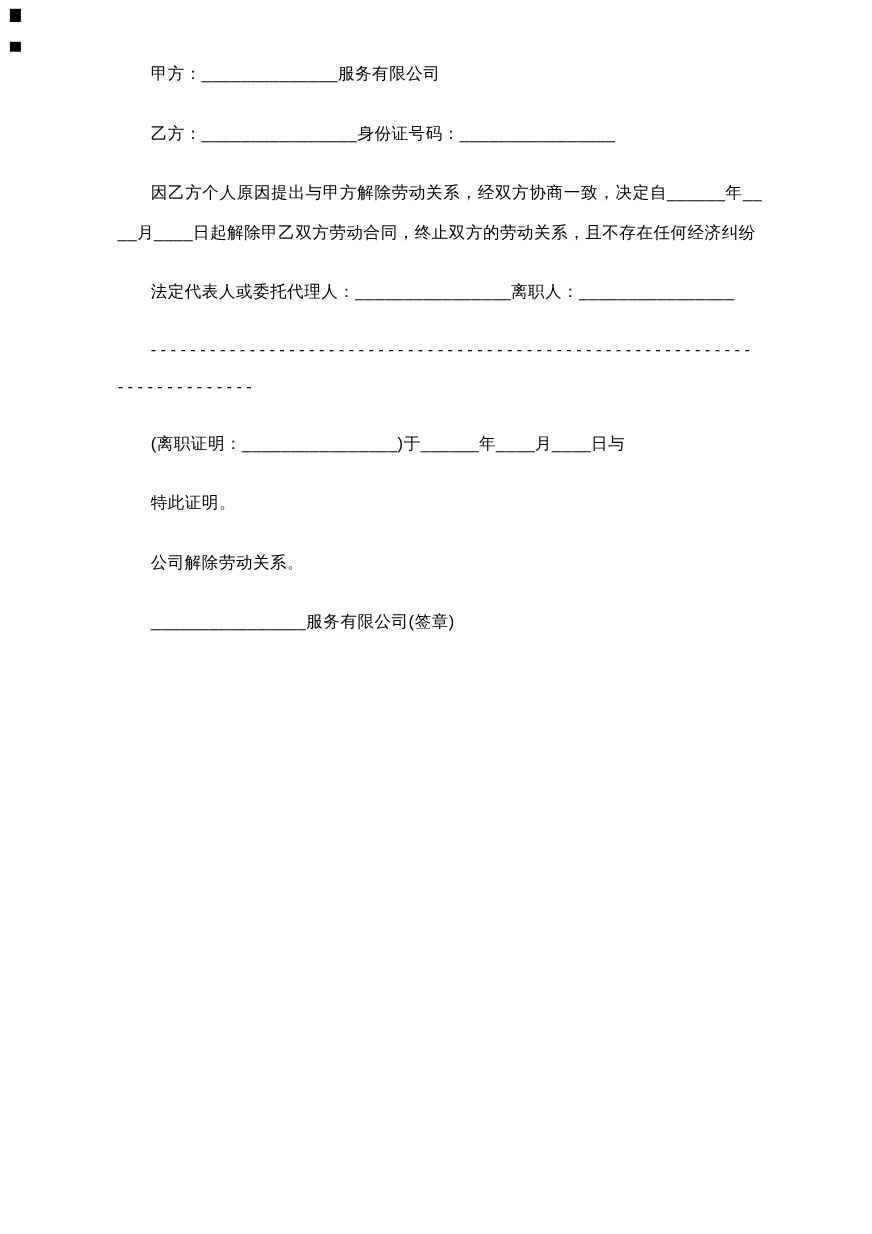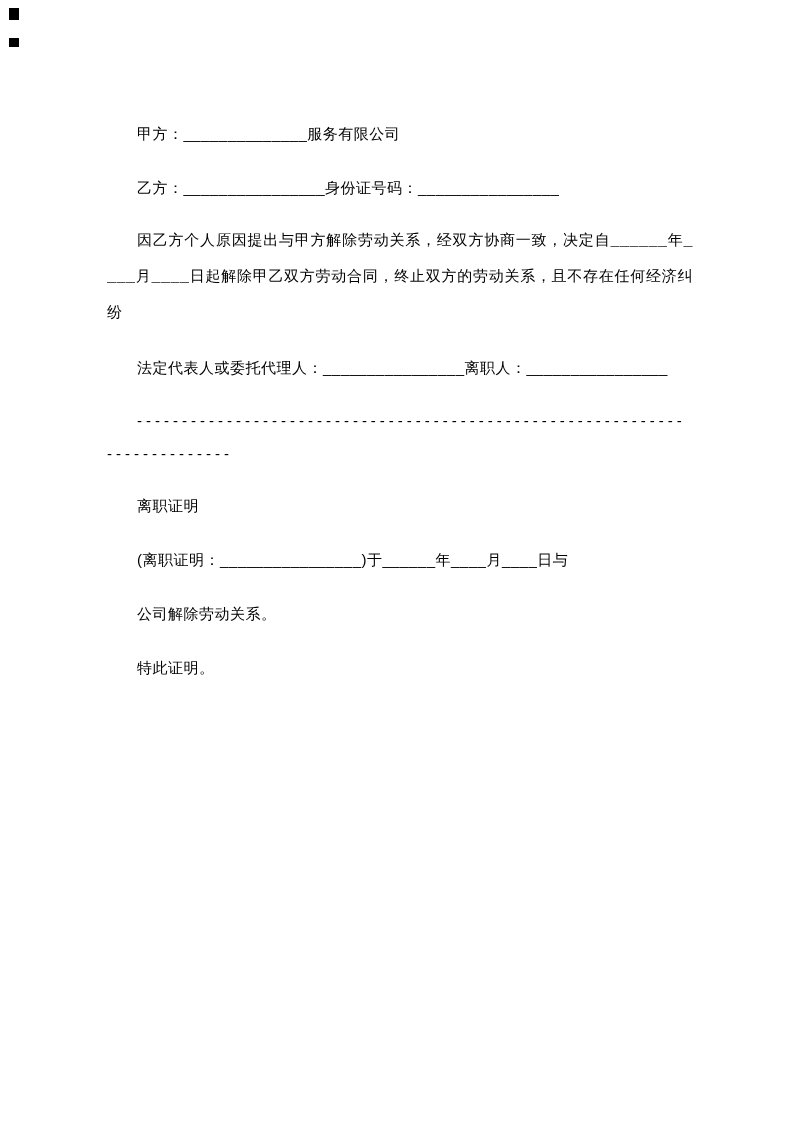--- a/index.html
+++ b/index.html
@@ -15,51 +15,50 @@
   .corner-artifact {
     position: absolute;
     left: 9px;
     background: #000000;
   }
   .corner-artifact.a1 { top: 8px;  width: 10px; height: 12px; }
   .corner-artifact.a2 { top: 38px; width: 10px; height: 9px; }
   .page {
     width: 793px;
     height: 1122px;
-    padding: 116px 100px 0 107px;
+    padding: 50px 100px 0 107px;
   }
   .para {
     font-size: 15px;
     line-height: 2.4;
     font-weight: 500;
     text-indent: 2em;
     margin-bottom: 18px;
     letter-spacing: 0.5px;
     word-break: break-all;
   }
   .para.justified {
     text-align: justify;
     text-justify: inter-ideograph;
-    font-family: Liberation Mono, monospace;
   }
   .para.divider {
     letter-spacing: 4px;
     word-break: break-all;
     line-height: 2.2;
   }
 </style>
 </head>
 <body>
 
 <span class="corner-artifact a1"></span>
 <span class="corner-artifact a2"></span>
 
 <div class="page">
   <p class="para">甲方：______________服务有限公司</p>
   <p class="para">乙方：________________身份证号码：________________</p>
   <p class="para justified">因乙方个人原因提出与甲方解除劳动关系，经双方协商一致，决定自______年____月____日起解除甲乙双方劳动合同，终止双方的劳动关系，且不存在任何经济纠纷</p>
   <p class="para">法定代表人或委托代理人：________________离职人：________________</p>
   <p class="para divider">---------------------------------------------------------------------------</p>
-  <p class="para">离职证明</p>
   <p class="para">(离职证明：________________)于______年____月____日与</p>
+  <p class="para">特此证明。</p>
   <p class="para">公司解除劳动关系。</p>
-  <p class="para">特此证明。</p>
+  <p class="para">________________服务有限公司(签章)</p>
 </div>
 
 </body></html>

